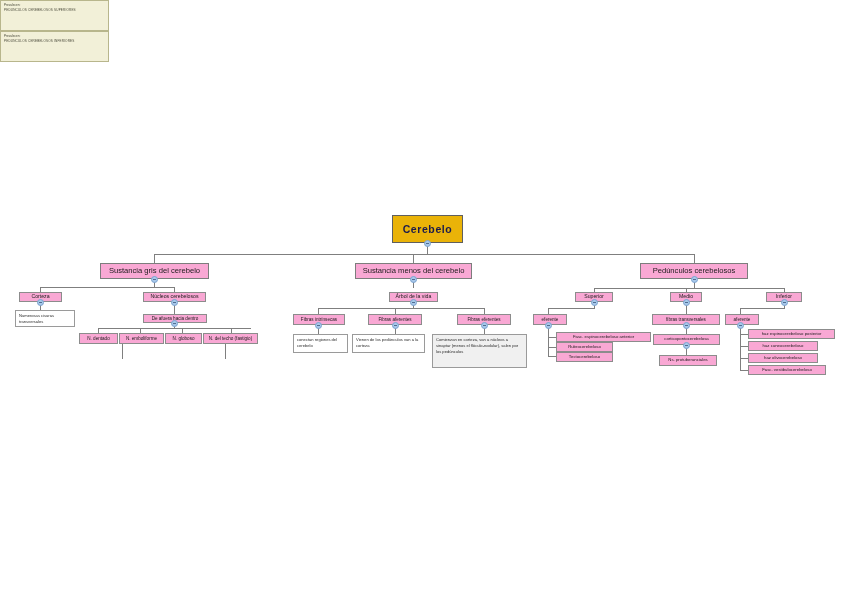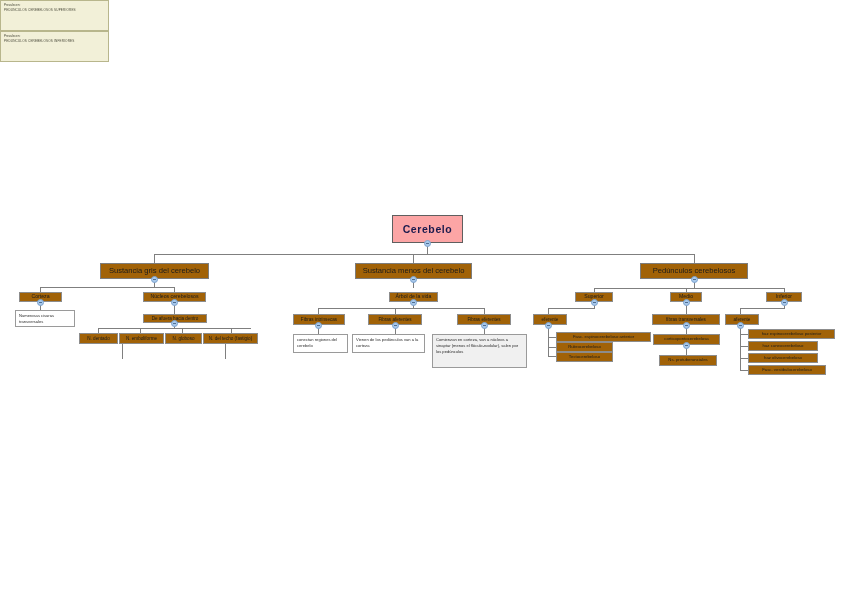--- a/index.html
+++ b/index.html
@@ -6,29 +6,29 @@
   body{
     width:848px;height:599px;background:#ffffff;
     font-family:"Liberation Sans","DejaVu Sans",sans-serif;
     color:#1a1a1a;overflow:hidden;
   }
   #canvas{position:relative;width:848px;height:599px;}
 
   
   .node{
     position:absolute;box-sizing:border-box;
-    background:#a16207;border:1px solid #8a8a8a;
+    background:#f9a8d4;border:1px solid #8a8a8a;
     display:flex;align-items:center;justify-content:center;
     text-align:center;line-height:1.15;
     color:#1b1b1b;padding:1px 3px;
     white-space:nowrap;
   }
 
   .root{
-    background:#fca5a5;border:1px solid #5f5f5f;
+    background:#eab308;border:1px solid #5f5f5f;
     font-weight:bold;font-size:10.5px;letter-spacing:.6px;
     color:#1a1a4d;
   }
   .lvl2{font-size:7.6px;border:1px solid #7d7d7d;}
   .lvl3{font-size:5.2px;border:1px solid #8c8c8c;}
   .lvl4{font-size:4.6px;border:1px solid #8c8c8c;}
   .lvl5{font-size:4.3px;border:1px solid #8c8c8c;}
   .desc{
     font-size:4.1px;background:#ffffff;border:1px solid #9a9a9a;
     text-align:left;display:block;padding:2px 3px;white-space:normal;

